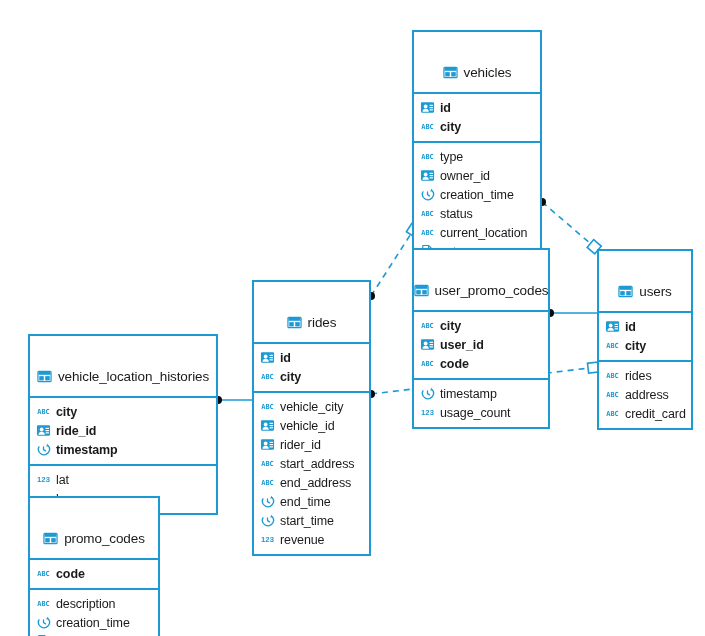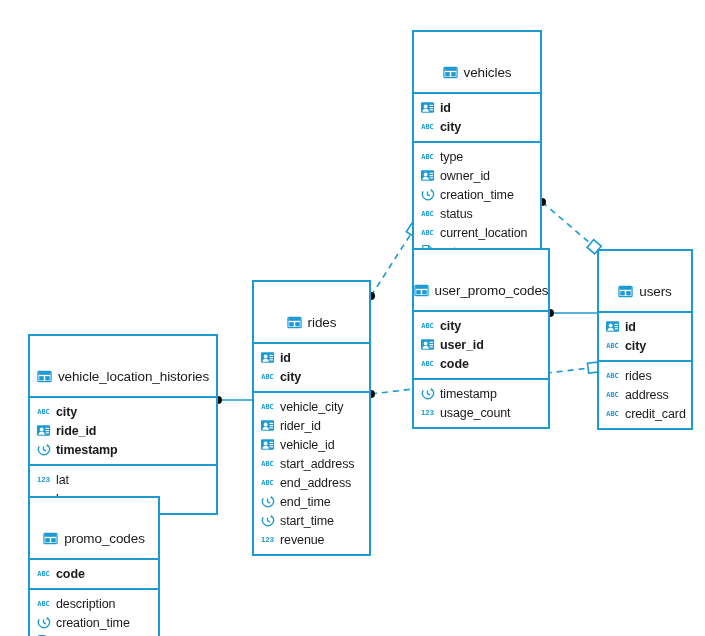--- a/index.html
+++ b/index.html
@@ -386,34 +386,34 @@
           <span>
             <svg class="ico" viewBox="0 0 16 16">
               <rect x="1" y="2.5" width="14" height="11" rx="1.2" fill="#1b9ad4"></rect>
               <circle cx="6" cy="6.9" r="2.05" fill="#ffffff"></circle>
               <path d="M2.6 12.6c0-2.1 1.5-3.2 3.4-3.2s3.4 1.1 3.4 3.2z" fill="#ffffff"></path>
               <rect x="10.2" y="5.1" width="3.7" height="1.25" fill="#ffffff"></rect>
               <rect x="10.2" y="7.5" width="3.7" height="1.25" fill="#ffffff"></rect>
               <rect x="10.2" y="9.9" width="3.7" height="1.25" fill="#ffffff"></rect>
             </svg>
           </span>
+          <span class="field-name">vehicle_id</span>
+        </div>
+        <div class="field">
+          <span>
+            <svg class="ico" viewBox="0 0 16 16">
+              <rect x="1" y="2.5" width="14" height="11" rx="1.2" fill="#1b9ad4"></rect>
+              <circle cx="6" cy="6.9" r="2.05" fill="#ffffff"></circle>
+              <path d="M2.6 12.6c0-2.1 1.5-3.2 3.4-3.2s3.4 1.1 3.4 3.2z" fill="#ffffff"></path>
+              <rect x="10.2" y="5.1" width="3.7" height="1.25" fill="#ffffff"></rect>
+              <rect x="10.2" y="7.5" width="3.7" height="1.25" fill="#ffffff"></rect>
+              <rect x="10.2" y="9.9" width="3.7" height="1.25" fill="#ffffff"></rect>
+            </svg>
+          </span>
           <span class="field-name">rider_id</span>
-        </div>
-        <div class="field">
-          <span>
-            <svg class="ico" viewBox="0 0 16 16">
-              <rect x="1" y="2.5" width="14" height="11" rx="1.2" fill="#1b9ad4"></rect>
-              <circle cx="6" cy="6.9" r="2.05" fill="#ffffff"></circle>
-              <path d="M2.6 12.6c0-2.1 1.5-3.2 3.4-3.2s3.4 1.1 3.4 3.2z" fill="#ffffff"></path>
-              <rect x="10.2" y="5.1" width="3.7" height="1.25" fill="#ffffff"></rect>
-              <rect x="10.2" y="7.5" width="3.7" height="1.25" fill="#ffffff"></rect>
-              <rect x="10.2" y="9.9" width="3.7" height="1.25" fill="#ffffff"></rect>
-            </svg>
-          </span>
-          <span class="field-name">vehicle_id</span>
         </div>
         <div class="field">
           <span>
             <svg class="ico" viewBox="0 0 16 16">
               <text x="8" y="10.6" text-anchor="middle" font-family="DejaVu Sans Mono, monospace" font-size="7.4" font-weight="bold" fill="#1b9ad4">ABC</text>
             </svg>
           </span>
           <span class="field-name">start_address</span>
         </div>
         <div class="field">

